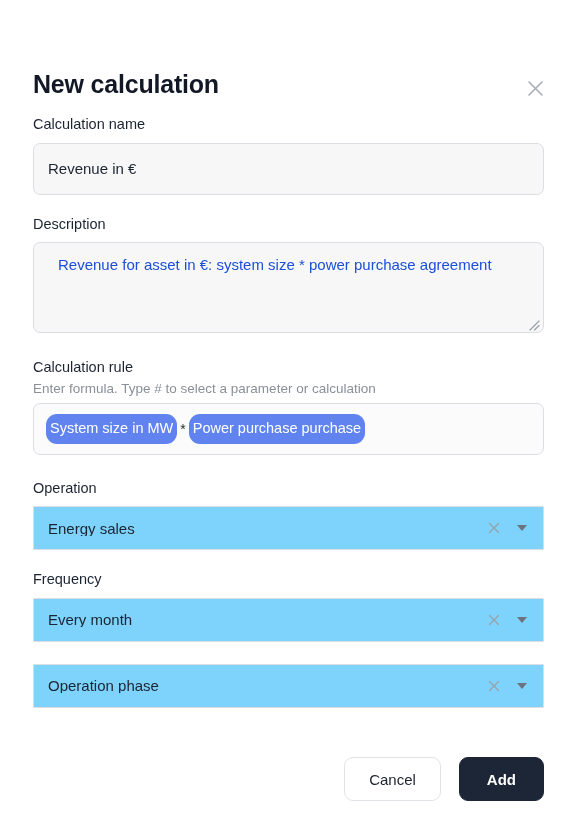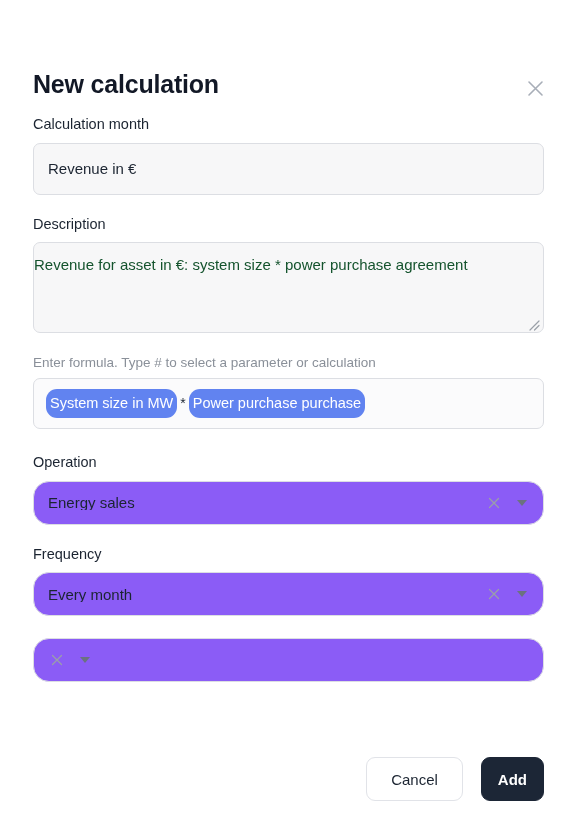--- a/index.html
+++ b/index.html
@@ -87,22 +87,22 @@
   .textarea-wrap { position: relative; }
   .text-area {
     display: block;
     width: 100%;
     height: 91px;
     background: #f7f7f8;
     border: 1px solid #dcdee3;
     border-radius: 7px;
     font-family: "Liberation Sans", sans-serif;
     font-size: 15px;
-    color: #14532d;
-    padding: 12px 0;
+    color: #1d4ed8;
+    padding: 12px 24px;
     outline: none;
     resize: none;
     overflow: hidden;
     line-height: 1.35;
   }
   .resize-grip {
     position: absolute;
     right: 4px;
     bottom: 4px;
     width: 12px;
@@ -140,23 +140,23 @@
     padding: 0 3px;
     line-height: 1;
     align-self: center;
   }
 
   
   .select-ctl {
     position: relative;
     width: 100%;
     height: 44px;
-    background: #8b5cf6;
+    background: #7dd3fc;
     border: 1px solid #dcdee3;
-    border-radius: 16px;
+    border-radius: 1px;
     display: flex;
     align-items: center;
     padding: 0 14px;
     cursor: pointer;
   }
   .select-value {
     flex: 1 1 auto;
     font-size: 15px;
     color: #1b2431;
     line-height: 1;
@@ -217,21 +217,21 @@
     background: #ffffff;
     border: 1px solid #e1e3e8;
     color: #1b2431;
     padding: 0 24px;
     height: 44px;
   }
   .btn-primary {
     background: #1c2636;
     border: 1px solid #1c2636;
     color: #ffffff;
-    padding: 0 16px;
+    padding: 0 27px;
     height: 44px;
     font-weight: bold;
   }
 </style>
 </head>
 <body>
 
 <div class="modal">
 
   <div class="modal-header">
@@ -239,21 +239,21 @@
     <button class="close-btn">
       <span>
         <svg width="17" height="17" viewBox="0 0 17 17" fill="none">
           <path d="M2 2 L15 15 M15 2 L2 15" stroke="#a8aeb8" stroke-width="1.6" stroke-linecap="round"></path>
         </svg>
       </span>
     </button>
   </div>
 
   <div class="field">
-    <div class="field-label">Calculation month</div>
+    <div class="field-label">Calculation name</div>
     <input class="text-input" type="text" value="Revenue in €" style="">
 
   </div>
 
   <div class="gap-1"></div>
 
   <div class="field">
     <div class="field-label">Description</div>
     <div class="textarea-wrap">
       <textarea class="text-area" placeholder="Description" style="">Revenue for asset in €: system size * power purchase agreement</textarea>
@@ -261,20 +261,21 @@
         <svg width="12" height="12" viewBox="0 0 12 12">
           <path d="M11 2 L2 11 M11 6.5 L6.5 11" stroke="#9aa0a8" stroke-width="1.2" stroke-linecap="round"></path>
         </svg>
       </span>
     </div>
   </div>
 
   <div class="gap-2"></div>
 
   <div class="field">
+    <div class="field-label">Calculation rule</div>
     <div class="field-help">Enter formula. Type # to select a parameter or calculation</div>
     <div class="formula-box">
       <span class="token">System size in MW</span>
       <span class="operator">*</span>
       <span class="token">Power purchase purchase</span>
     </div>
   </div>
 
   <div class="gap-3"></div>
 
@@ -307,20 +308,21 @@
       <span class="select-caret">
         <span class="caret-tri"></span>
       </span>
     </div>
   </div>
 
   <div class="gap-1"></div>
 
   <div class="field">
     <div class="select-ctl">
+      <span class="select-value">Operation phase</span>
       <span class="select-clear">
         <svg width="12" height="12" viewBox="0 0 12 12" fill="none">
           <path d="M1.5 1.5 L10.5 10.5 M10.5 1.5 L1.5 10.5" stroke="#9aa0a8" stroke-width="1.2" stroke-linecap="round"></path>
         </svg>
       </span>
       <span class="select-caret">
         <span class="caret-tri"></span>
       </span>
     </div>
   </div>

